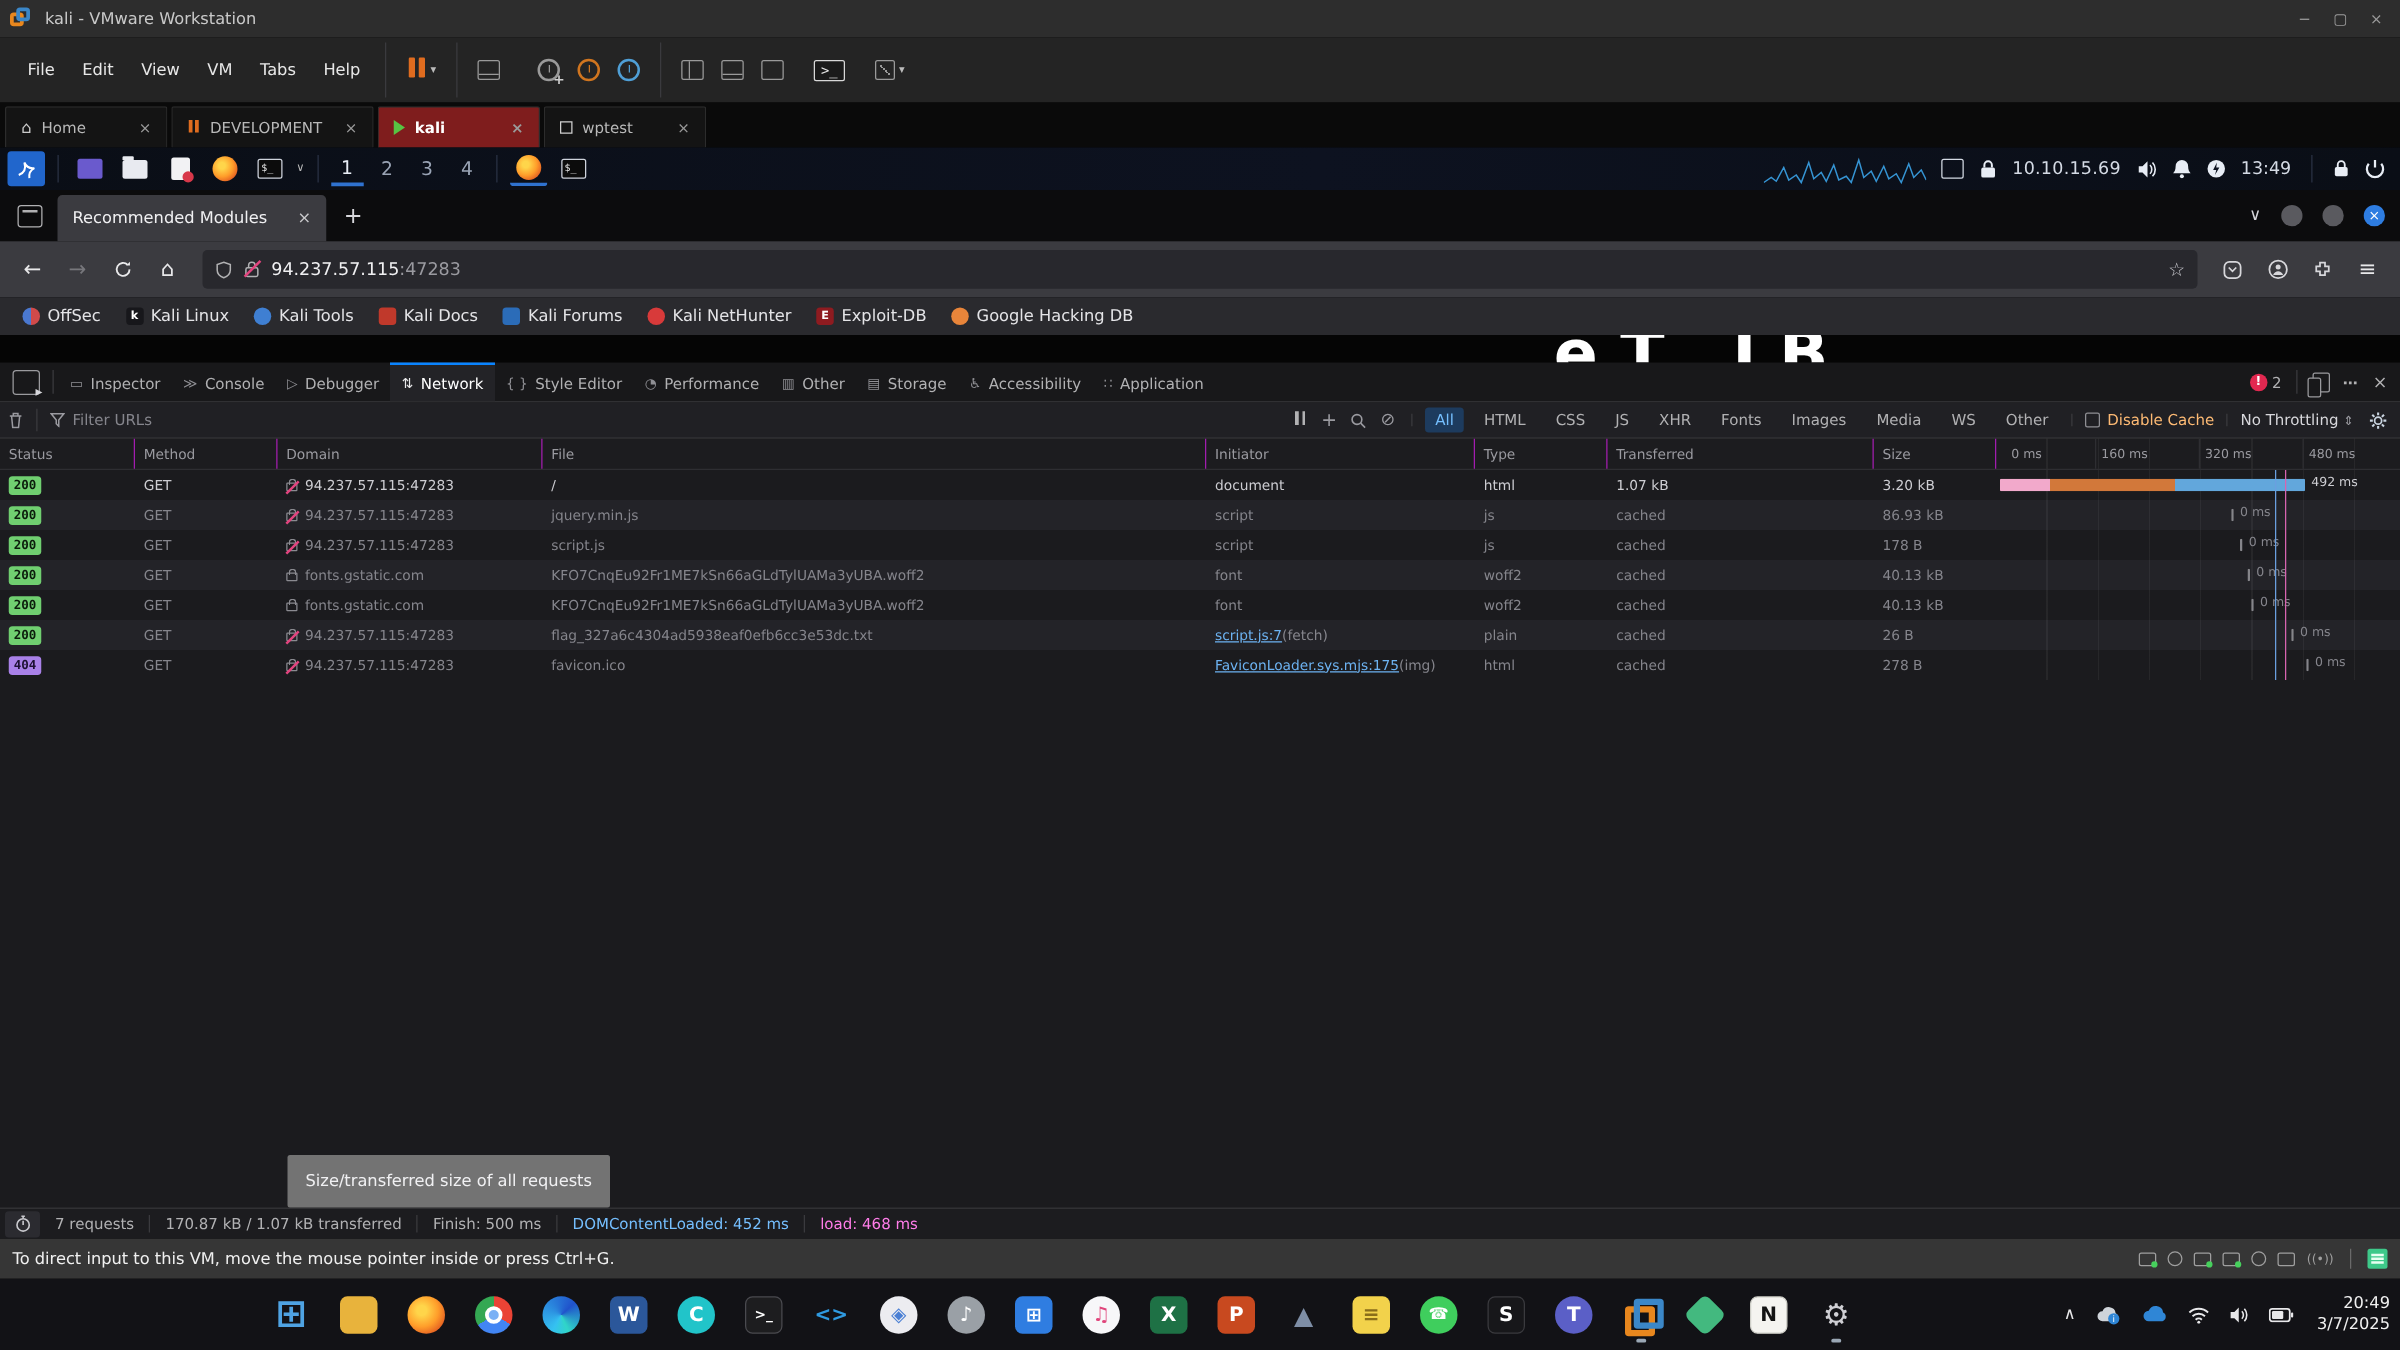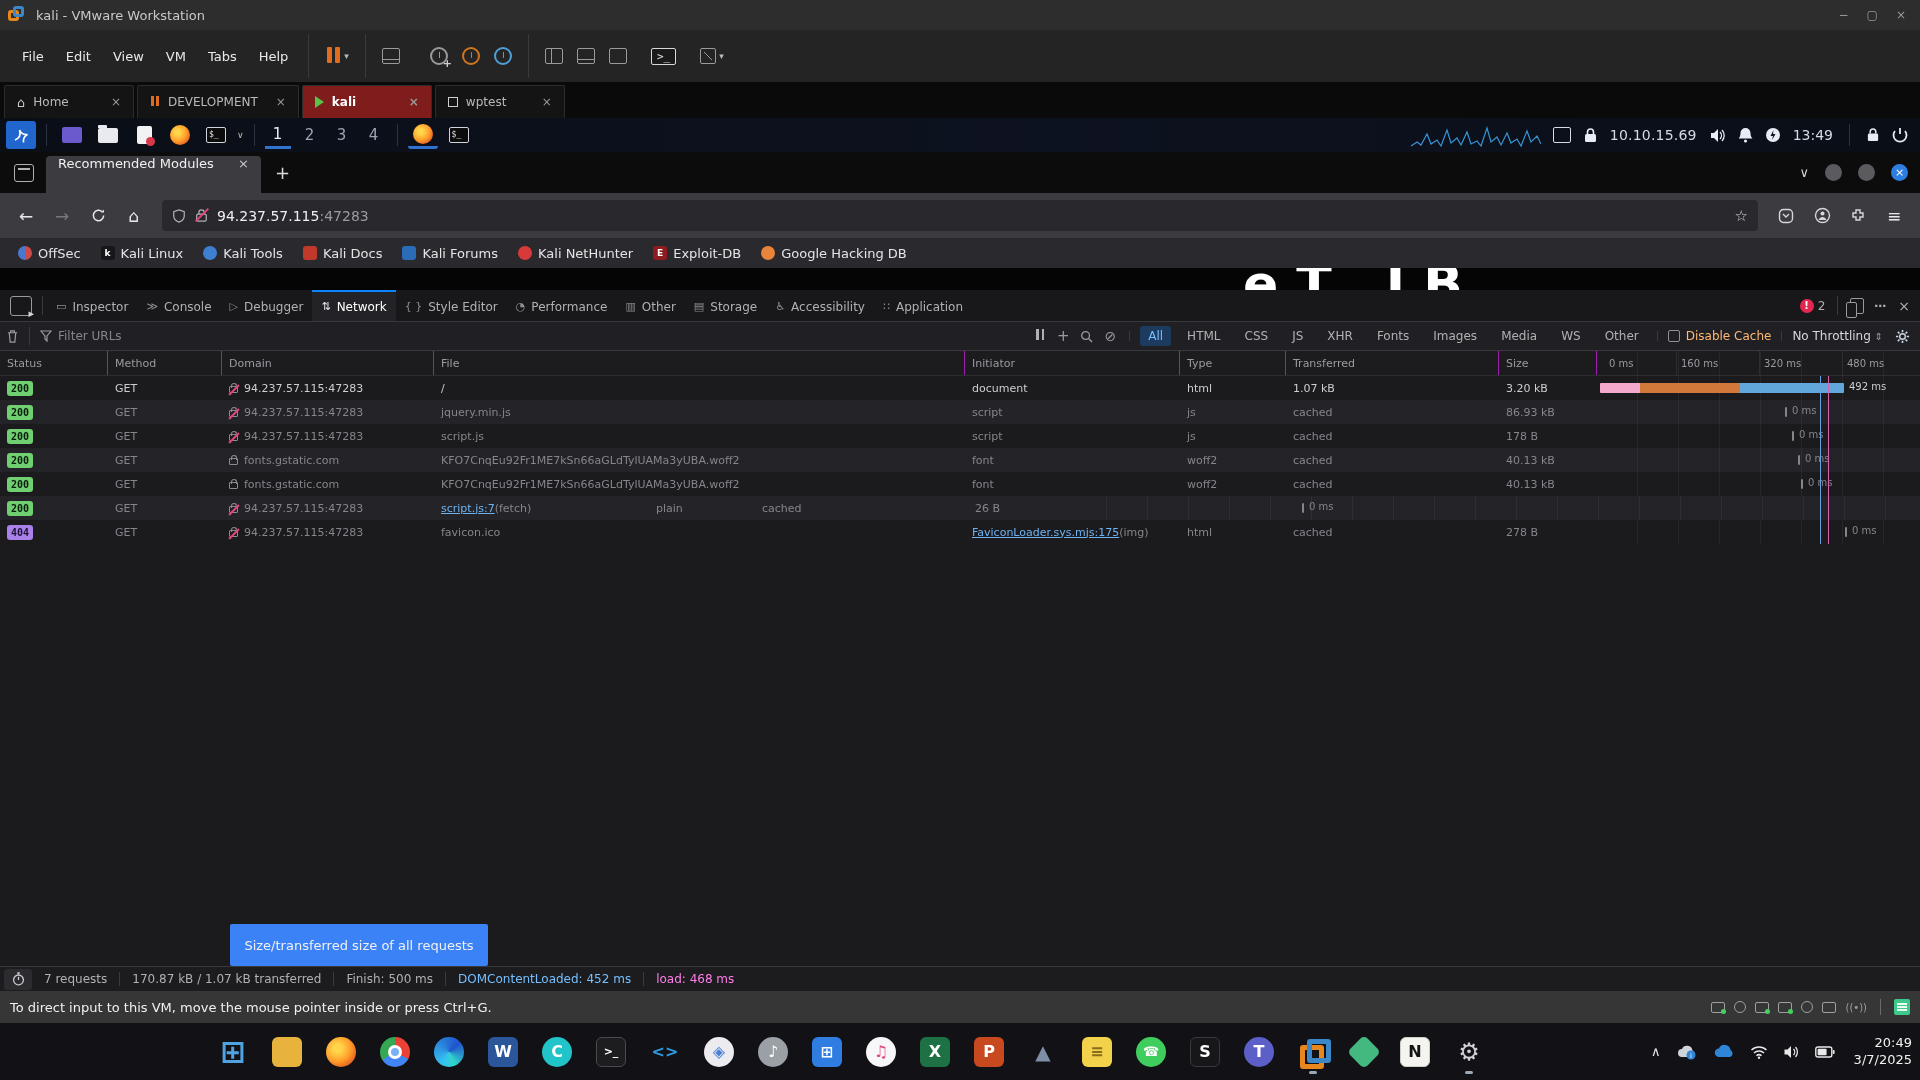--- a/index.html
+++ b/index.html
@@ -69,21 +69,21 @@
   .kp-app{border-bottom:3px solid #2f72d0;padding-bottom:0;}
   .kp-right{margin-left:auto;display:flex;align-items:center;gap:12px;padding-right:6px;font-size:14px;}
   .kp-ip{letter-spacing:.2px;}
   .kp-time{font-size:14px;}
   .cpu-graph{opacity:.9;}
 
   
   #ff-tabbar{top:152px;height:41px;background:#0c0c0d;align-items:stretch;color:#d7d7db;}
   .ffview{align-self:center;width:20px;height:18px;border:1.5px solid #b1b1b3;border-radius:3px;margin:0 12px 0 14px;position:relative;}
   .ffview::before{content:"";position:absolute;left:3px;top:3px;right:3px;height:2px;background:#b1b1b3;}
-  .ff-tab{display:flex;gap:8px;background:#3b3b40;color:#f0f0f2;font-size:13px;
+  .ff-tab{display:flex;align-items:center;gap:8px;background:#3b3b40;color:#f0f0f2;font-size:13px;
     padding:0 12px;min-width:215px;margin:4px 0 0 0;border-radius:4px 4px 0 0;}
   .ff-tab .x{margin-left:auto;color:#c9c9cc;}
   .ff-newtab{align-self:center;font-size:18px;color:#d7d7db;padding:0 14px;}
   .ff-tab-right{margin-left:auto;display:flex;align-items:center;gap:16px;padding-right:12px;}
   .circle-btn{width:17px;height:17px;border-radius:50%;background:#5a5a5f;}
   .circle-btn.close{background:#2e7de1;color:#fff;font-size:11px;display:flex;align-items:center;justify-content:center;}
 
   
   #ff-navbar{top:193px;height:45px;background:#3b3b40;gap:4px;padding:0 10px;color:#e8e8ea;}
   .nav-btn{width:32px;height:30px;display:flex;align-items:center;justify-content:center;font-size:17px;border-radius:4px;}
@@ -165,21 +165,21 @@
   .ilink{color:#6db3f2;text-decoration:underline;}
   .ilink:empty,.isuf:empty,.itxt:empty{display:none;}
   .wfbar{position:absolute;top:7px;height:10px;display:flex;border-radius:1px;overflow:hidden;}
   .wfbar span{height:100%;display:block;}
   .wflabel{position:absolute;top:5px;font-size:10px;white-space:nowrap;}
   #wf-guides{position:absolute;top:25px;height:168px;left:1597px;width:323px;pointer-events:none;}
   #wf-guides i{position:absolute;top:0;bottom:0;width:1px;}
   #dt-empty{position:absolute;top:544px;bottom:114px;left:0;right:0;background:#1b1b1e;}
 
   
-  #tooltip{position:absolute;left:230px;top:924px;width:258px;height:42px;background:#3b82f6;color:#f0f0f2;
+  #tooltip{position:absolute;left:230px;top:924px;width:258px;height:42px;background:#737373;color:#f0f0f2;
     font-size:13px;display:flex;align-items:center;justify-content:center;border-radius:2px;z-index:5;}
 
   
   #dt-statusbar{top:966px;height:25px;background:#1c1c1f;border-top:1px solid #38383d;font-size:12px;color:#b1b1b3;gap:0;}
   .sb-item{padding:0 12px;display:flex;align-items:center;height:100%;}
   .sb-sep{width:1px;height:14px;background:#3a3a3e;}
   .sb-clockbox{width:28px;height:21px;margin-left:4px;background:#2b2b30;border-radius:3px;
     display:flex;align-items:center;justify-content:center;}
   .dcl{color:#75bfff;}
   .loadms{color:#ff7de9;}
@@ -709,20 +709,21 @@
   </div>
   <div class="nrow r-even dim">
     <span class="td c1">
         <span class="st st-green">200</span>
       </span>
     <span class="td c2">GET</span>
     <span class="td c3">
         <span class="lk lk-red"></span>
         <span>94.237.57.115:47283</span>
       </span>
+    <span class="td c4">flag_327a6c4304ad5938eaf0efb6cc3e53dc.txt</span>
     <span class="td c5">
         <span class="ilink">script.js:7</span>
         <span class="isuf"> (fetch)</span>
       </span>
     <span class="td c6">plain</span>
     <span class="td c7">cached</span>
     <span class="td c8">26 B</span>
     <span class="td c9">
         <span class="wfbar" style="left: 236px;">
           <span style="background: rgb(133, 133, 138); width: 2px;"></span>

